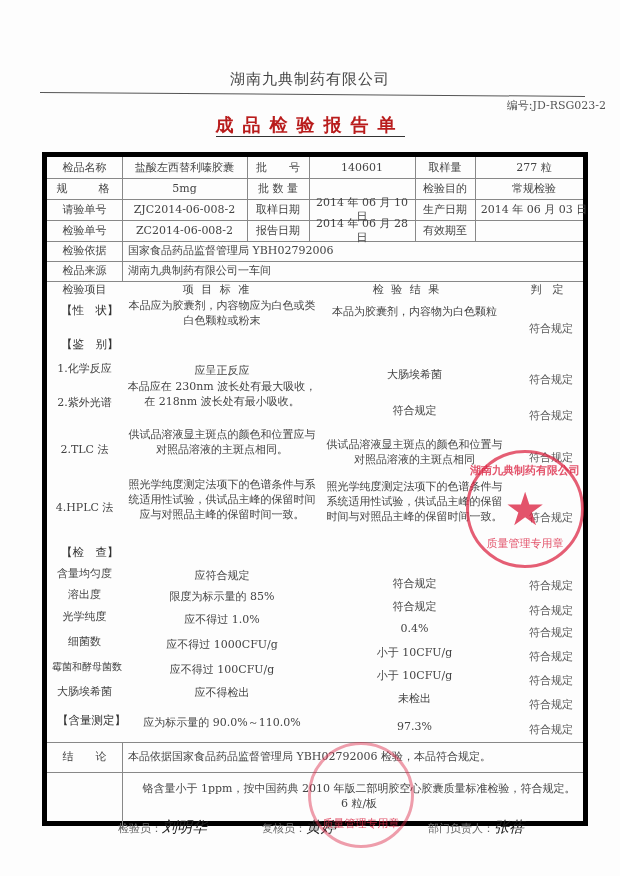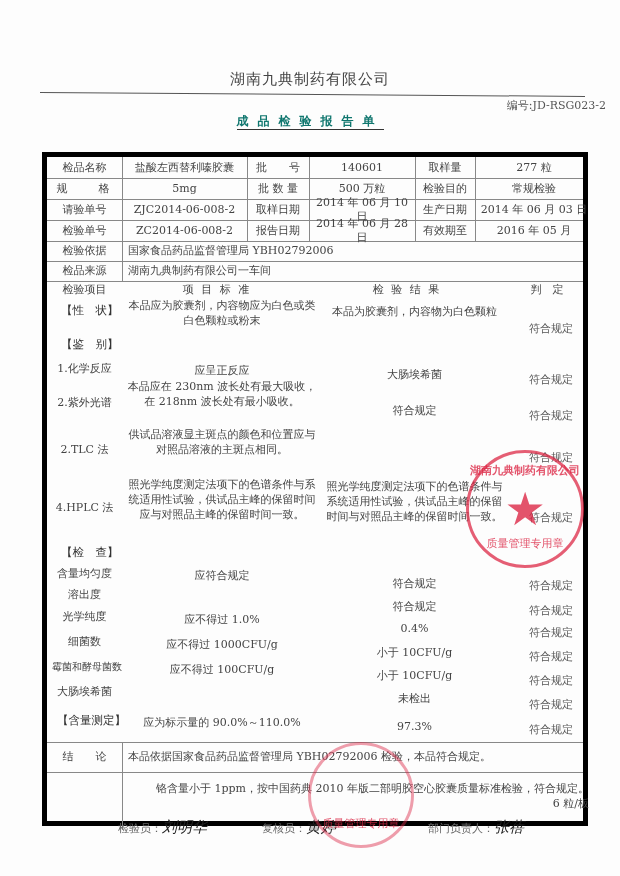--- a/index.html
+++ b/index.html
@@ -13,21 +13,21 @@
   }
   .company-line {
     position:absolute; left:40px; width:545px; top:94px; height:1px; background:#555;
     transform:rotate(0.4deg);
   }
   .doc-no {
     position:absolute; right:14px; top:98px; font-size:11px; color:#555;
   }
   .title {
     position:absolute; left:0; width:620px; top:113px; text-align:center;
-    font-size:12px; font-weight:bold; letter-spacing:9px; color:#0f766e;
+    font-size:18px; font-weight:bold; letter-spacing:9px; color:#b91c1c;
   }
   .title span { border-bottom:1.5px solid #333; padding-bottom:1px; }
 
   .frame {
     position:absolute; left:42px; top:152px; width:546px; height:674px;
     border:5px solid #000000; box-sizing:border-box;
   }
   .hrow { position:absolute; left:0; width:100%; height:1px; background:#888; }
   .vline { position:absolute; top:0; width:1px; background:#888; }
   .cell {
@@ -78,37 +78,35 @@
   <div class="cell" style="left:0;top:0;width:75px;height:21px">检品名称</div>
   <div class="cell" style="left:75px;top:0;width:125px;height:21px">盐酸左西替利嗪胶囊</div>
   <div class="cell" style="left:200px;top:0;width:62px;height:21px">批　　号</div>
   <div class="cell" style="left:262px;top:0;width:106px;height:21px">140601</div>
   <div class="cell" style="left:368px;top:0;width:60px;height:21px">取样量</div>
   <div class="cell" style="left:428px;top:0;width:118px;height:21px">277 粒</div>
 
   <div class="cell label-sp" style="left:0;top:21px;width:75px;height:21px">规　　格</div>
   <div class="cell" style="left:75px;top:21px;width:125px;height:21px">5mg</div>
   <div class="cell" style="left:200px;top:21px;width:62px;height:21px">批 数 量</div>
-  <div class="cell" style="left:262px;top:21px;width:106px;height:21px">500 万粒</div>
   <div class="cell" style="left:368px;top:21px;width:60px;height:21px">检验目的</div>
   <div class="cell" style="left:428px;top:21px;width:118px;height:21px">常规检验</div>
 
   <div class="cell" style="left:0;top:42px;width:75px;height:21px">请验单号</div>
   <div class="cell" style="left:75px;top:42px;width:125px;height:21px">ZJC2014-06-008-2</div>
   <div class="cell" style="left:200px;top:42px;width:62px;height:21px">取样日期</div>
   <div class="cell" style="left:262px;top:42px;width:106px;height:21px">2014 年 06 月 10 日</div>
   <div class="cell" style="left:368px;top:42px;width:60px;height:21px">生产日期</div>
   <div class="cell" style="left:428px;top:42px;width:118px;height:21px">2014 年 06 月 03 日</div>
 
   <div class="cell" style="left:0;top:63px;width:75px;height:21px">检验单号</div>
   <div class="cell" style="left:75px;top:63px;width:125px;height:21px">ZC2014-06-008-2</div>
   <div class="cell" style="left:200px;top:63px;width:62px;height:21px">报告日期</div>
   <div class="cell" style="left:262px;top:63px;width:106px;height:21px">2014 年 06 月 28 日</div>
   <div class="cell" style="left:368px;top:63px;width:60px;height:21px">有效期至</div>
-  <div class="cell" style="left:428px;top:63px;width:118px;height:21px">2016 年 05 月</div>
 
   <div class="cell" style="left:0;top:84px;width:75px;height:20px">检验依据</div>
   <div class="cell left" style="left:75px;top:84px;width:460px;height:20px">国家食品药品监督管理局 YBH02792006</div>
 
   <div class="cell" style="left:0;top:104px;width:75px;height:20px">检品来源</div>
   <div class="cell left" style="left:75px;top:104px;width:460px;height:20px">湖南九典制药有限公司一车间</div>
 
   <div class="cell" style="left:0;top:124px;width:75px;height:18px">检验项目</div>
   <div class="cell" style="left:75px;top:124px;width:190px;height:18px;letter-spacing:2px">项 目 标 准</div>
   <div class="cell" style="left:270px;top:124px;width:180px;height:18px;letter-spacing:2px">检 验 结 果</div>
@@ -126,68 +124,71 @@
   <div class="block" style="left:275px;top:210px;width:185px">大肠埃希菌</div>
   <div class="verdict" style="top:215px">符合规定</div>
 
   <div class="block" style="left:0;top:238px;width:75px">2.紫外光谱</div>
   <div class="block" style="left:80px;top:222px;width:190px">本品应在 230nm 波长处有最大吸收，在 218nm 波长处有最小吸收。</div>
   <div class="block" style="left:275px;top:246px;width:185px">符合规定</div>
   <div class="verdict" style="top:251px">符合规定</div>
 
   <div class="block" style="left:0;top:285px;width:75px">2.TLC 法</div>
   <div class="block" style="left:80px;top:270px;width:190px">供试品溶液显主斑点的颜色和位置应与对照品溶液的主斑点相同。</div>
+  <div class="block" style="left:275px;top:280px;width:185px">供试品溶液显主斑点的颜色和位置与对照品溶液的主斑点相同</div>
   <div class="verdict" style="top:293px">符合规定</div>
 
   <div class="block" style="left:0;top:343px;width:75px">4.HPLC 法</div>
   <div class="block" style="left:80px;top:320px;width:190px">照光学纯度测定法项下的色谱条件与系统适用性试验，供试品主峰的保留时间应与对照品主峰的保留时间一致。</div>
   <div class="block" style="left:275px;top:322px;width:185px">照光学纯度测定法项下的色谱条件与系统适用性试验，供试品主峰的保留时间与对照品主峰的保留时间一致。</div>
   <div class="verdict" style="top:353px">符合规定</div>
 
   <div class="sec" style="left:14px;top:388px">【检　查】</div>
 
   <div class="block" style="left:0;top:409px;width:75px">含量均匀度</div>
   <div class="block" style="left:80px;top:411px;width:190px">应符合规定</div>
   <div class="block" style="left:275px;top:419px;width:185px">符合规定</div>
   <div class="verdict" style="top:421px">符合规定</div>
 
   <div class="block" style="left:0;top:430px;width:75px">溶出度</div>
+  <div class="block" style="left:80px;top:432px;width:190px">限度为标示量的 85%</div>
   <div class="block" style="left:275px;top:442px;width:185px">符合规定</div>
   <div class="verdict" style="top:446px">符合规定</div>
 
   <div class="block" style="left:0;top:452px;width:75px">光学纯度</div>
   <div class="block" style="left:80px;top:455px;width:190px">应不得过 1.0%</div>
   <div class="block" style="left:275px;top:464px;width:185px">0.4%</div>
   <div class="verdict" style="top:468px">符合规定</div>
 
   <div class="block" style="left:0;top:477px;width:75px">细菌数</div>
   <div class="block" style="left:80px;top:480px;width:190px">应不得过 1000CFU/g</div>
   <div class="block" style="left:275px;top:488px;width:185px">小于 10CFU/g</div>
   <div class="verdict" style="top:492px">符合规定</div>
 
   <div class="block" style="left:0;top:502px;width:80px;font-size:10px">霉菌和酵母菌数</div>
   <div class="block" style="left:80px;top:505px;width:190px">应不得过 100CFU/g</div>
   <div class="block" style="left:275px;top:511px;width:185px">小于 10CFU/g</div>
   <div class="verdict" style="top:516px">符合规定</div>
 
   <div class="block" style="left:0;top:527px;width:75px">大肠埃希菌</div>
+  <div class="block" style="left:80px;top:528px;width:190px">应不得检出</div>
   <div class="block" style="left:275px;top:534px;width:185px">未检出</div>
   <div class="verdict" style="top:540px">符合规定</div>
 
   <div class="sec" style="left:10px;top:556px">【含量测定】</div>
   <div class="block" style="left:80px;top:558px;width:190px">应为标示量的 90.0%～110.0%</div>
   <div class="block" style="left:275px;top:562px;width:185px">97.3%</div>
   <div class="verdict" style="top:565px">符合规定</div>
 
   <div class="hrow" style="top:585px"></div>
   <div class="hrow" style="top:615px"></div>
   <div class="vline" style="left:75px;top:585px;height:88px"></div>
   <div class="cell" style="left:0;top:585px;width:75px;height:30px">结　　论</div>
   <div class="cell left" style="left:75px;top:585px;width:470px;height:30px">本品依据国家食品药品监督管理局 YBH02792006 检验，本品符合规定。</div>
-  <div class="block" style="left:82px;top:624px;width:460px;text-align:right">
+  <div class="block" style="left:82px;top:624px;width:460px;text-align:center">
     <div>铬含量小于 1ppm，按中国药典 2010 年版二部明胶空心胶囊质量标准检验，符合规定。</div>
     <div>6 粒/板</div>
   </div>
 </div>
 
 <div class="sig-row" style="left:118px">
   <span>检验员：</span><span class="sig">刘明华</span>
 </div>
 <div class="sig-row" style="left:262px">
   <span>复核员：</span><span class="sig">黄婷</span>

